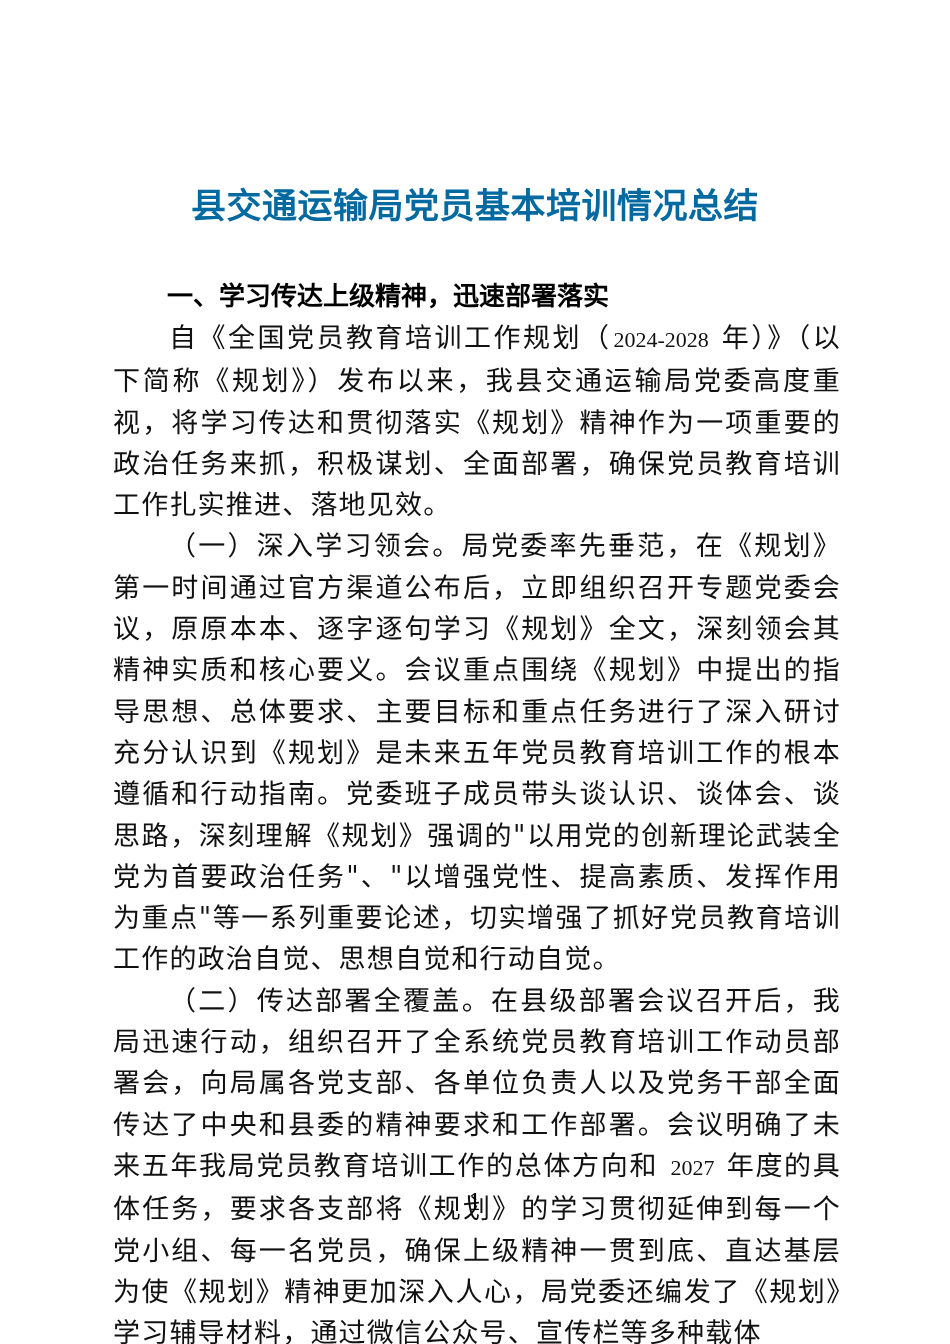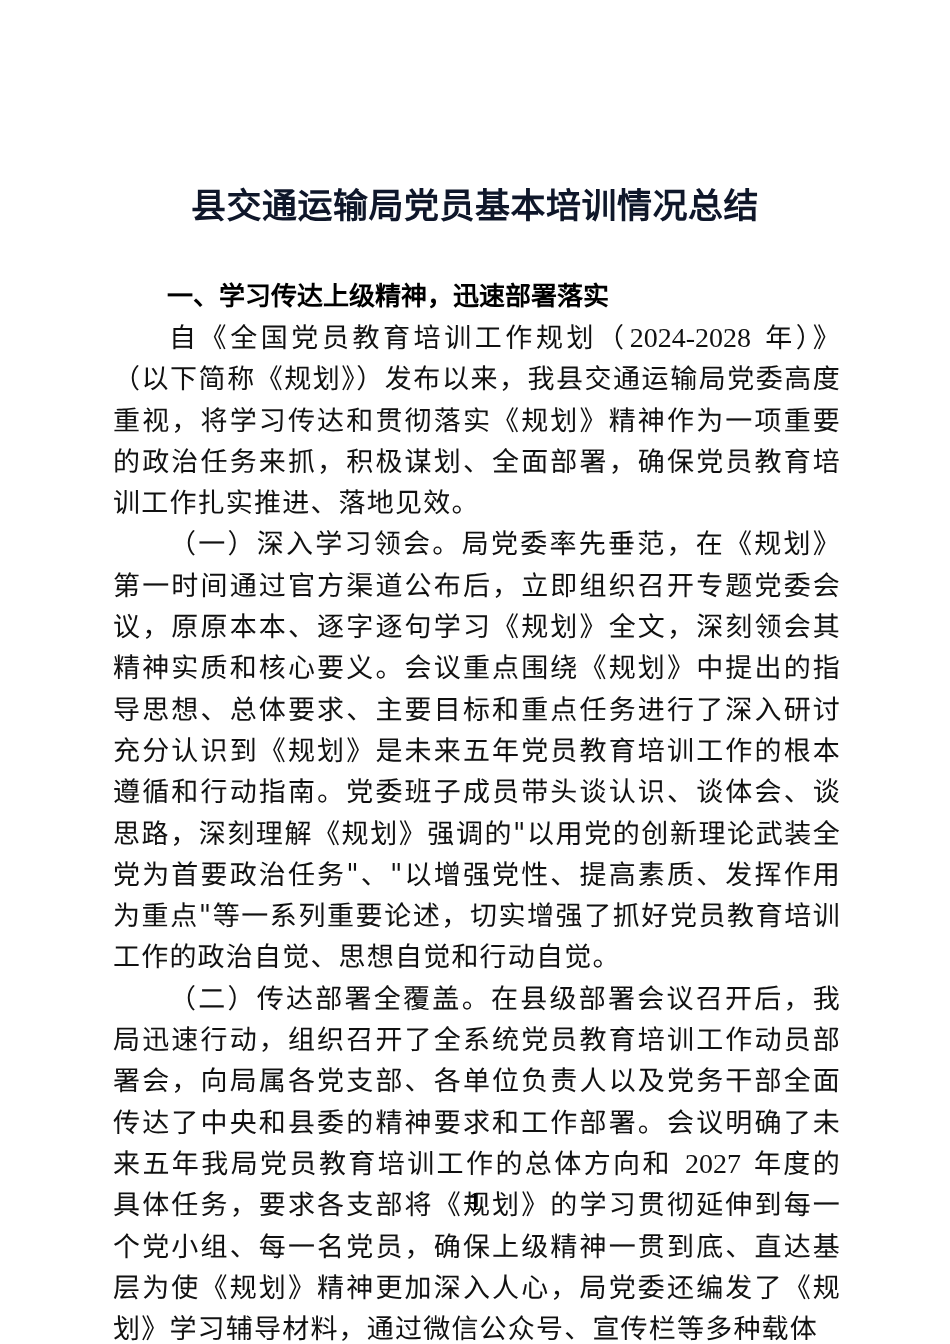--- a/index.html
+++ b/index.html
@@ -24,21 +24,21 @@
     position: absolute;
     left: 0;
     right: 0;
     top: 160px;
     text-align: center;
     font-family: "DejaVu Serif", "Liberation Serif", serif;
     font-weight: 700;
     font-size: 35px;
     line-height: 46px;
     letter-spacing: 0.5px;
-    color: #0f172a;
+    color: #0369a1;
     white-space: nowrap;
   }
 
   
   .body-block {
     position: absolute;
     left: 113px;
     top: 276px;
     width: 728px;
   }
@@ -65,21 +65,21 @@
     text-justify: inter-character;
     letter-spacing: 1.2px;
     word-break: break-all;
     -webkit-font-smoothing: antialiased;
   }
 
   
   .num {
     font-family: "Liberation Serif", "DejaVu Serif", serif;
     letter-spacing: 0px;
-    font-size: 28px;
+    font-size: 22px;
     padding: 0 2px;
   }
 
   
   .page-number {
     position: absolute;
     left: 0;
     right: 0;
     top: 1190px;
     text-align: center;

